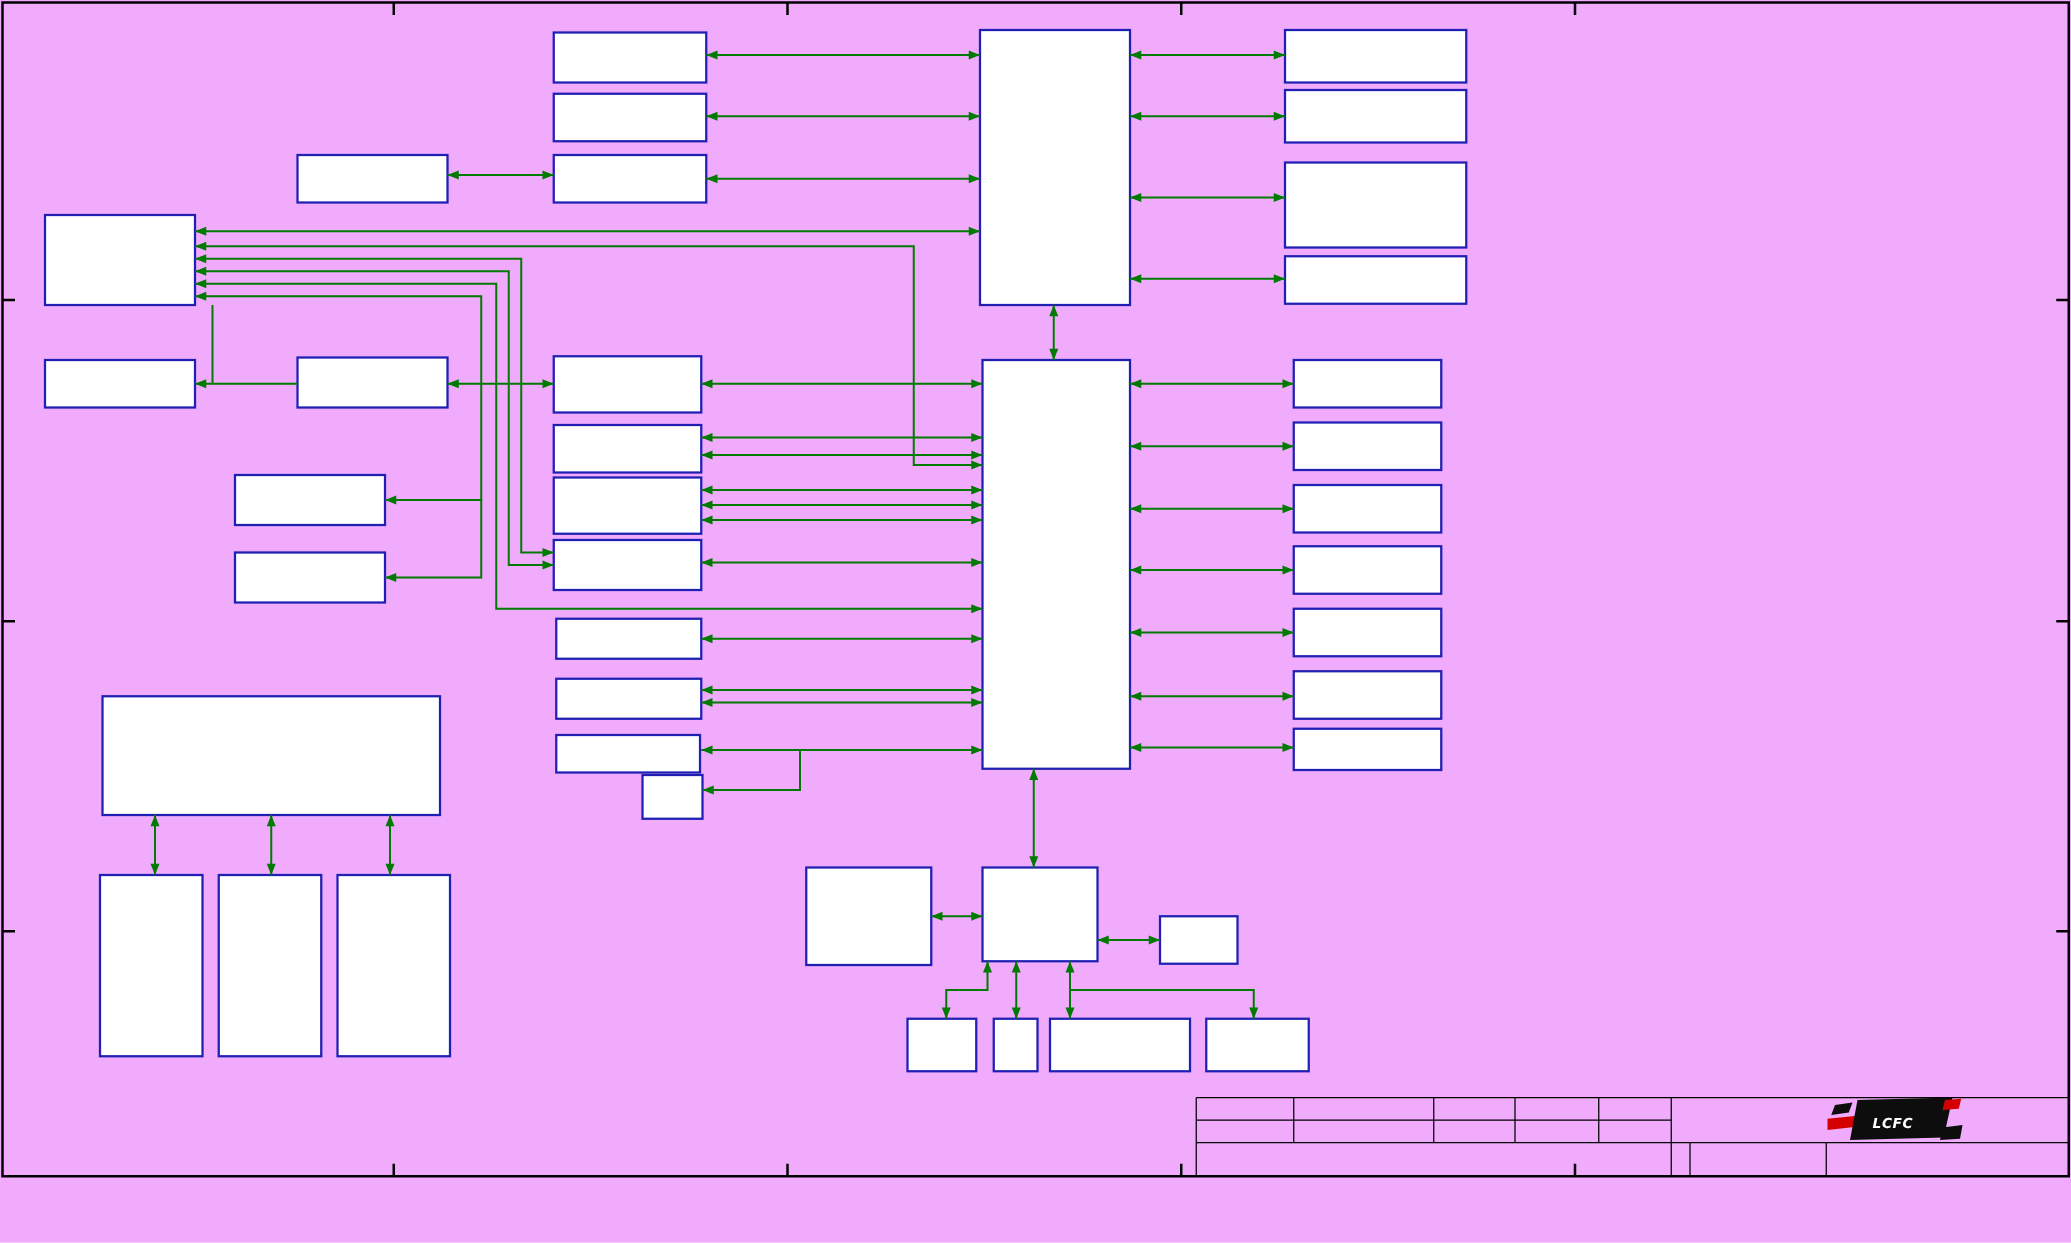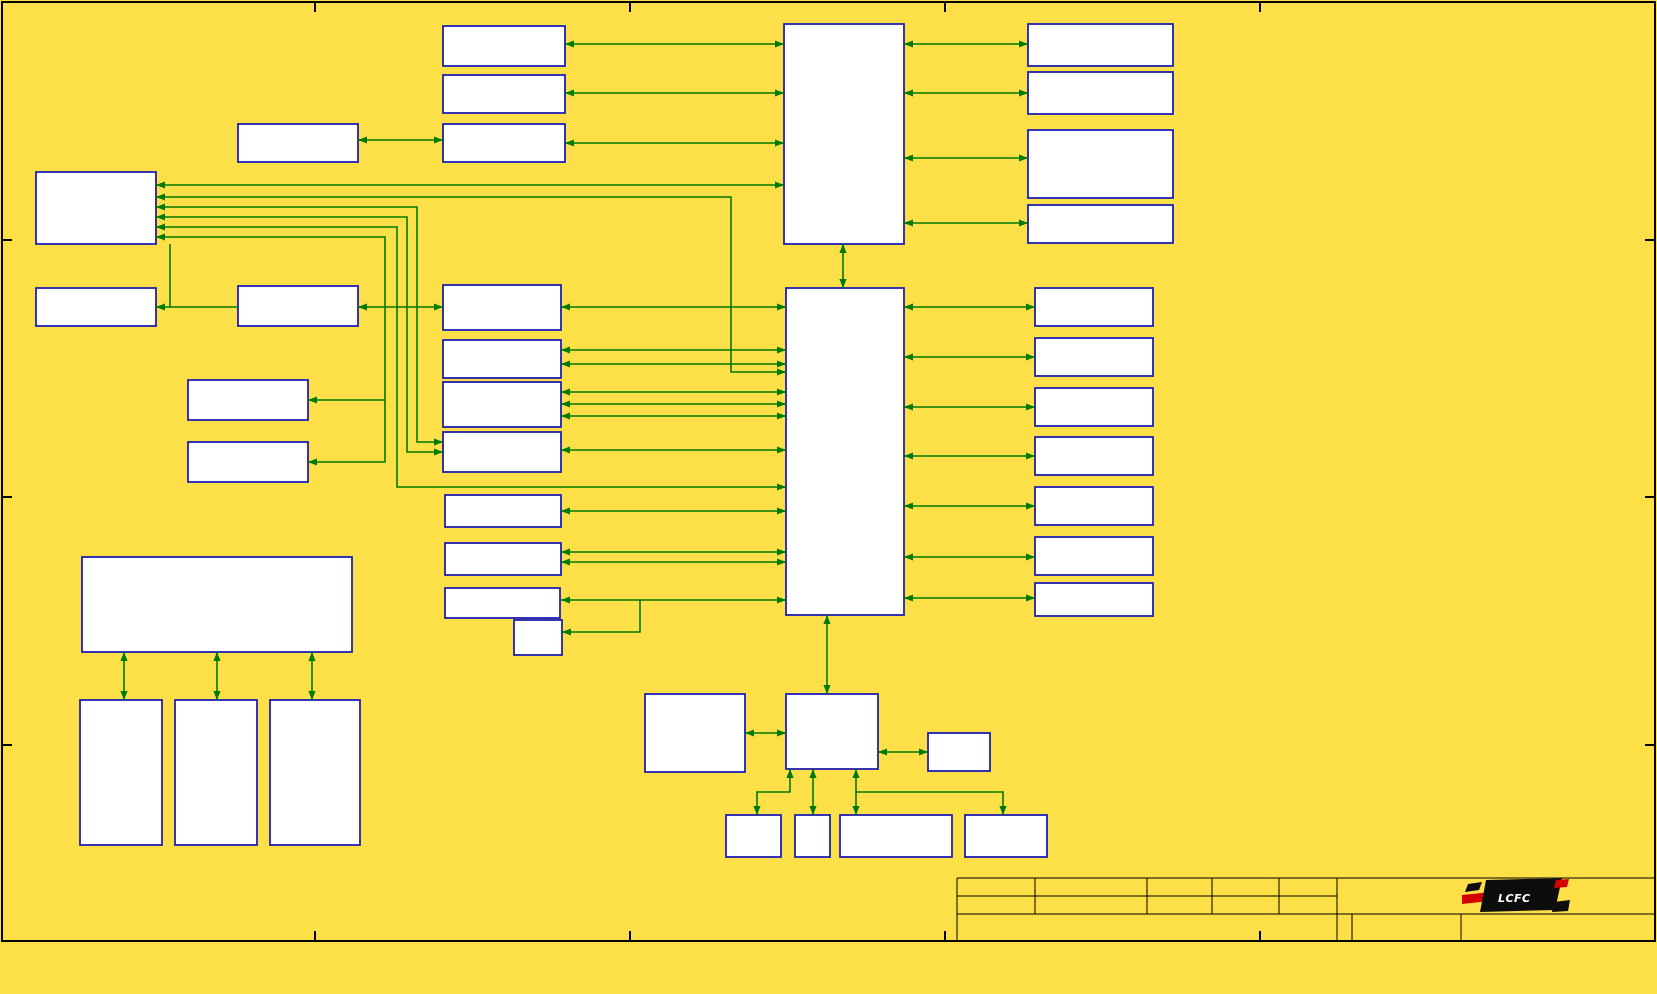--- a/index.html
+++ b/index.html
@@ -1,21 +1,21 @@
 <!DOCTYPE html>
 <html><head>
 <meta charset="utf-8">
 <style>
   html,body{margin:0;padding:0;}
   body{
     width:1657px;height:994px;overflow:hidden;
     background:#ffffff;
     font-family:"DejaVu Sans", sans-serif;
   }
-  .sheet{position:relative;width:1657px;height:994px;background:#fde047;}
+  .sheet{position:relative;width:1657px;height:994px;background:#f0abfc;}
   svg{display:block;}
   .logo-text{
     font-family:"DejaVu Sans", sans-serif;
     font-style:italic;
     font-weight:bold;
     font-size:11px;
     letter-spacing:0.5px;
   }
 </style>
 </head>

